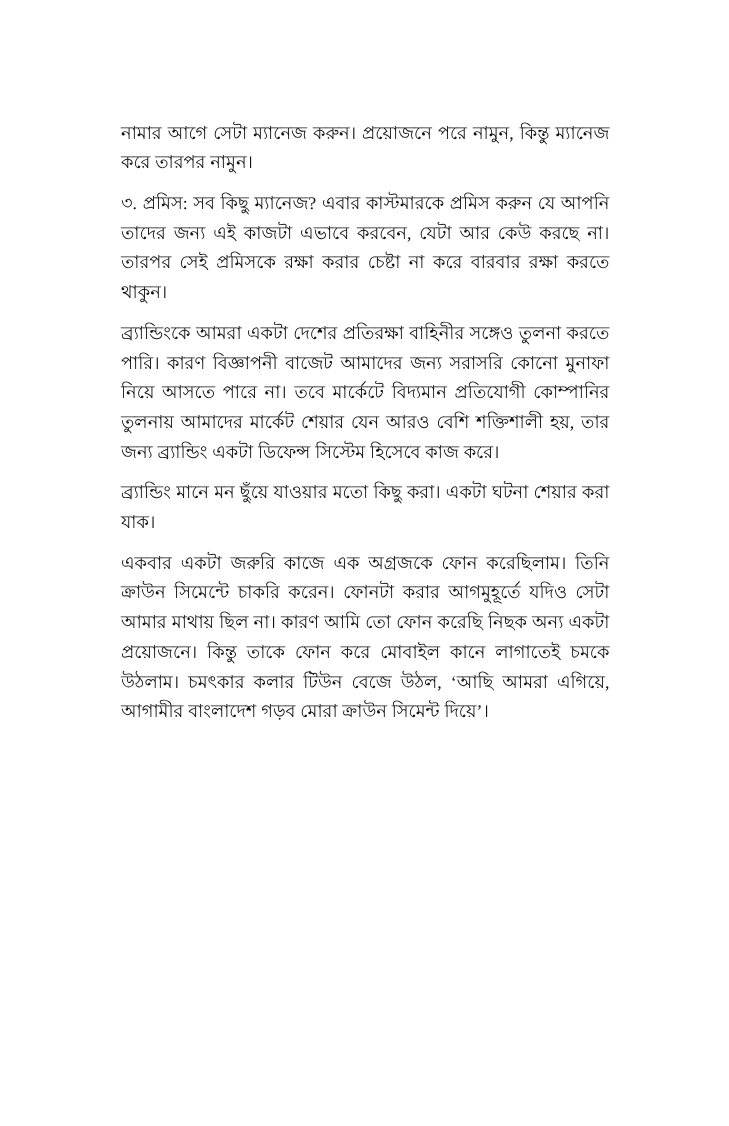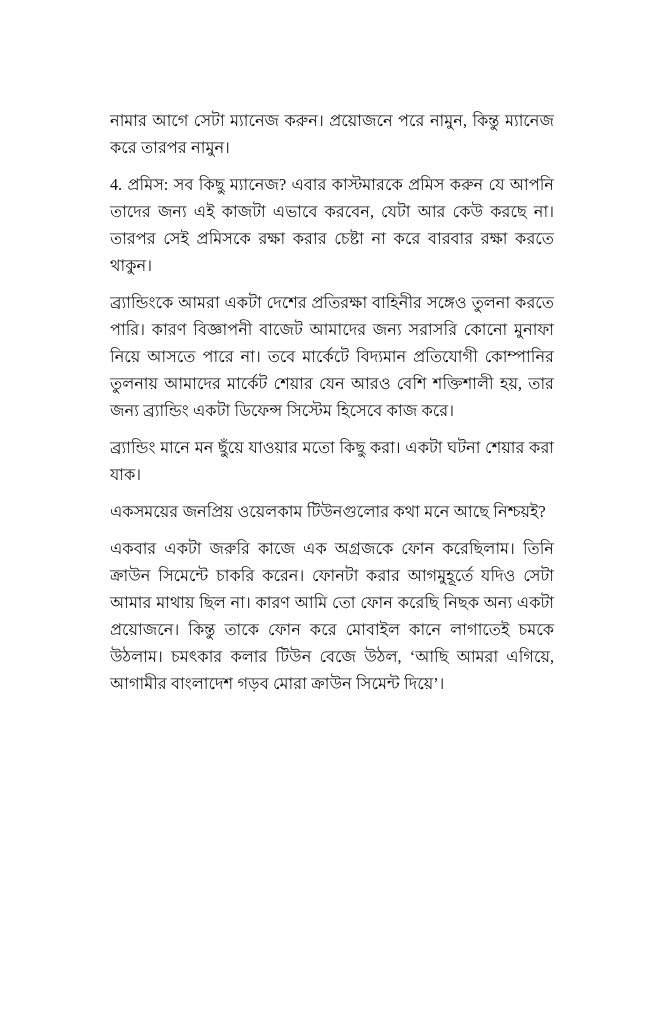--- a/index.html
+++ b/index.html
@@ -73,24 +73,23 @@
     color: #ef4444;
   }
 </style>
 </head>
 <body>
 
 <div class="page">
 
   <div class="text-column">
     <p class="para">নামার আগে সেটা ম্যানেজ করুন। প্রয়োজনে পরে নামুন, কিন্তু ম্যানেজ করে তারপর নামুন।</p>
-    <p class="para">4. প্রমিস: সব কিছু ম্যানেজ? এবার কাস্টমারকে প্রমিস করুন যে আপনি তাদের জন্য এই কাজটা এভাবে করবেন, যেটা আর কেউ করছে না। তারপর সেই প্রমিসকে রক্ষা করার চেষ্টা না করে বারবার রক্ষা করতে থাকুন।</p>
+    <p class="para">৩. প্রমিস: সব কিছু ম্যানেজ? এবার কাস্টমারকে প্রমিস করুন যে আপনি তাদের জন্য এই কাজটা এভাবে করবেন, যেটা আর কেউ করছে না। তারপর সেই প্রমিসকে রক্ষা করার চেষ্টা না করে বারবার রক্ষা করতে থাকুন।</p>
     <p class="para">ব্র্যান্ডিংকে আমরা একটা দেশের প্রতিরক্ষা বাহিনীর সঙ্গেও তুলনা করতে পারি। কারণ বিজ্ঞাপনী বাজেট আমাদের জন্য সরাসরি কোনো মুনাফা নিয়ে আসতে পারে না। তবে মার্কেটে বিদ্যমান প্রতিযোগী কোম্পানির তুলনায় আমাদের মার্কেট শেয়ার যেন আরও বেশি শক্তিশালী হয়, তার জন্য ব্র্যান্ডিং একটা ডিফেন্স সিস্টেম হিসেবে কাজ করে।</p>
     <p class="para">ব্র্যান্ডিং মানে মন ছুঁয়ে যাওয়ার মতো কিছু করা। একটা ঘটনা শেয়ার করা যাক।</p>
-    <p class="para">একসময়ের জনপ্রিয় ওয়েলকাম টিউনগুলোর কথা মনে আছে নিশ্চয়ই?</p>
     <p class="para">একবার একটা জরুরি কাজে এক অগ্রজকে ফোন করেছিলাম। তিনি ক্রাউন সিমেন্টে চাকরি করেন। ফোনটা করার আগমুহূর্তে যদিও সেটা আমার মাথায় ছিল না। কারণ আমি তো ফোন করেছি নিছক অন্য একটা প্রয়োজনে। কিন্তু তাকে ফোন করে মোবাইল কানে লাগাতেই চমকে উঠলাম। চমৎকার কলার টিউন বেজে উঠল, ‘আছি আমরা এগিয়ে, আগামীর বাংলাদেশ গড়ব মোরা ক্রাউন সিমেন্ট দিয়ে’।</p>
   </div>
 
   <div class="page-footer">
     <span class="folio">১৮</span>
     <span class="sep"></span>
     <span class="running-title">ব্র্যান্ড ও তার ডিএনএ</span>
   </div>
 
 </div>

